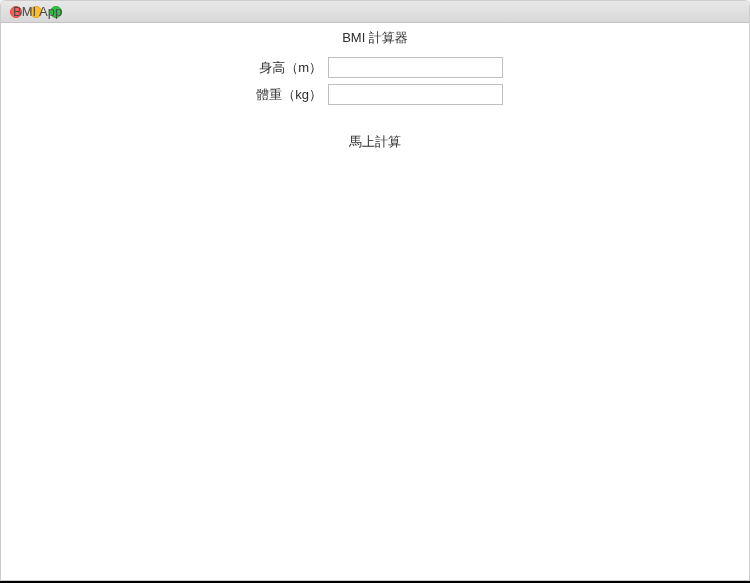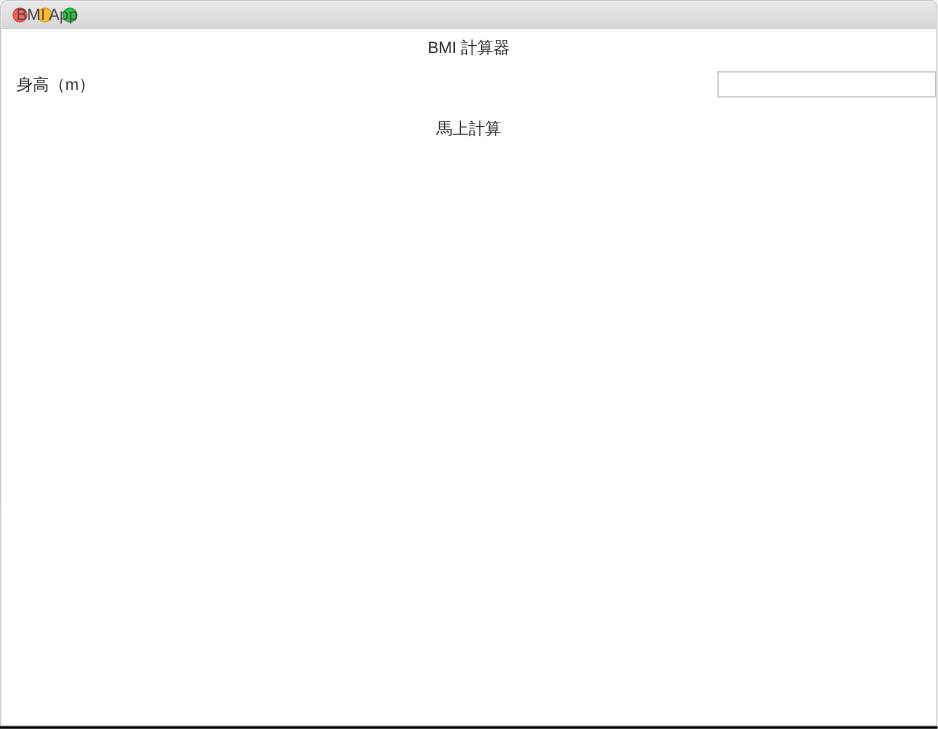--- a/index.html
+++ b/index.html
@@ -62,42 +62,42 @@
     .app-title {
       font-size: 13px;
       color: #2c2c2c;
       margin-bottom: 10px;
       font-weight: normal;
       text-align: center;
     }
     .form-row {
       display: flex;
       align-items: center;
-      justify-content: space-between;
+      justify-content: center;
       margin-bottom: 6px;
       gap: 6px;
     }
     .form-label {
       width: 75px;
       text-align: right;
       font-size: 13px;
       color: #2c2c2c;
     }
     .text-input {
       width: 175px;
       height: 21px;
       border: 1px solid #bfbfbf;
       border-radius: 0;
       background: #ffffff;
       font-size: 13px;
       padding: 1px 4px;
     }
     .calculate-btn {
       display: inline-block;
-      margin-top: 8px;
+      margin-top: 20px;
       font-size: 13px;
       color: #2c2c2c;
       background: transparent;
       border: none;
       cursor: pointer;
       padding: 2px 6px;
     }
     .shadow-bottom {
       position: absolute;
       bottom: 0;
@@ -121,17 +121,21 @@
   </div>
 
   <div class="content">
     <div class="app-title">BMI 計算器</div>
 
     <div class="form-row">
       <div class="form-label">身高（m）</div>
       <input type="text" class="text-input" value="" style="">
     </div>
 
+    <div class="form-row">
+      <div class="form-label">體重（kg）</div>
+      <input type="text" class="text-input" value="" style="">
+    </div>
 
     <button class="calculate-btn">馬上計算</button>
   </div>
 </div>
 <div class="shadow-bottom"></div>
 
 </body></html>

